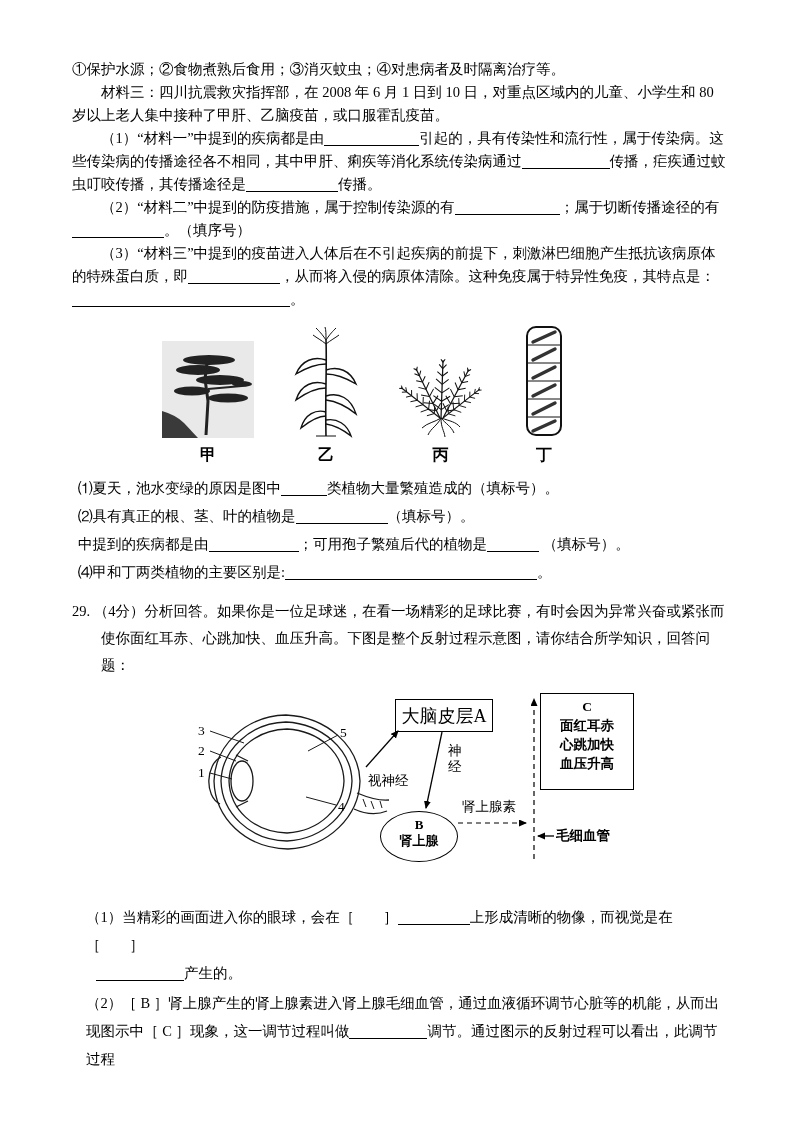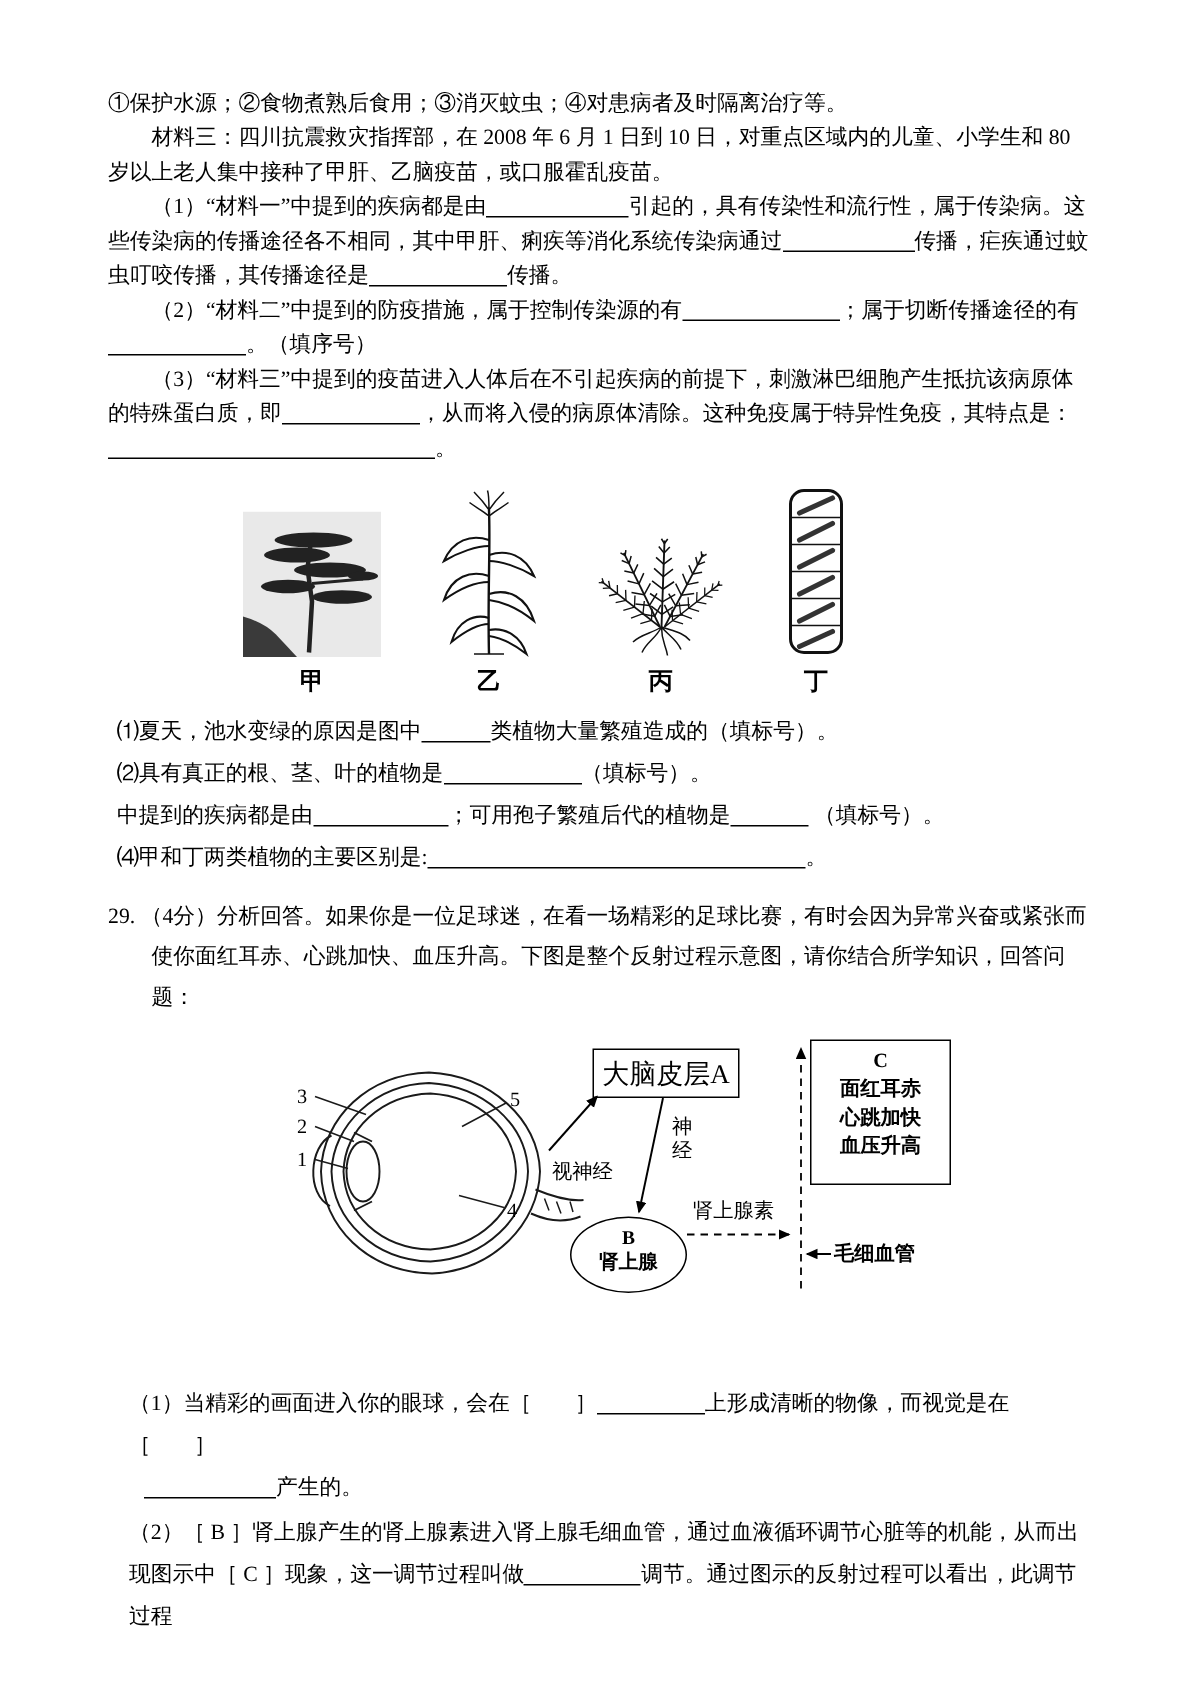--- a/index.html
+++ b/index.html
@@ -17,21 +17,21 @@
   .q28subs p{line-height:28px}
   .q29intro{margin-top:12px;padding-left:2em;text-indent:-2em;line-height:27px}
   .diagram{position:relative;width:480px;height:202px;margin:8px 0 0 118px;
            font-size:13.5px;line-height:16px}
   .diagram svg{position:absolute;left:0;top:0}
   .dlabel{position:absolute;white-space:nowrap}
   .dbox{position:absolute;border:1.4px solid #000;display:flex;align-items:center;justify-content:center;font-size:18px}
   .cbox{position:absolute;border:1.4px solid #000;text-align:center;font-weight:bold;line-height:19px;padding-top:3px;font-size:13.5px}
   .bellipse{position:absolute;border:1.4px solid #000;border-radius:50%;text-align:center;line-height:16px;padding-top:5px;font-size:13px;font-weight:bold}
   .vert{width:15px;word-break:break-all;white-space:normal}
-  .q29subs{margin-top:33px;margin-left:14px}
+  .q29subs{margin-top:14px;margin-left:14px}
   .q29subs p{line-height:28px;margin-bottom:2px}
 </style>
 </head>
 <body>
 
 <div class="page">
 
   <p>①保护水源；②食物煮熟后食用；③消灭蚊虫；④对患病者及时隔离治疗等。</p>
 
   <p class="ind">材料三：四川抗震救灾指挥部，在 2008 年 6 月 1 日到 10 日，对重点区域内的儿童、小学生和 80 岁以上老人集中接种了甲肝、乙脑疫苗，或口服霍乱疫苗。</p>

